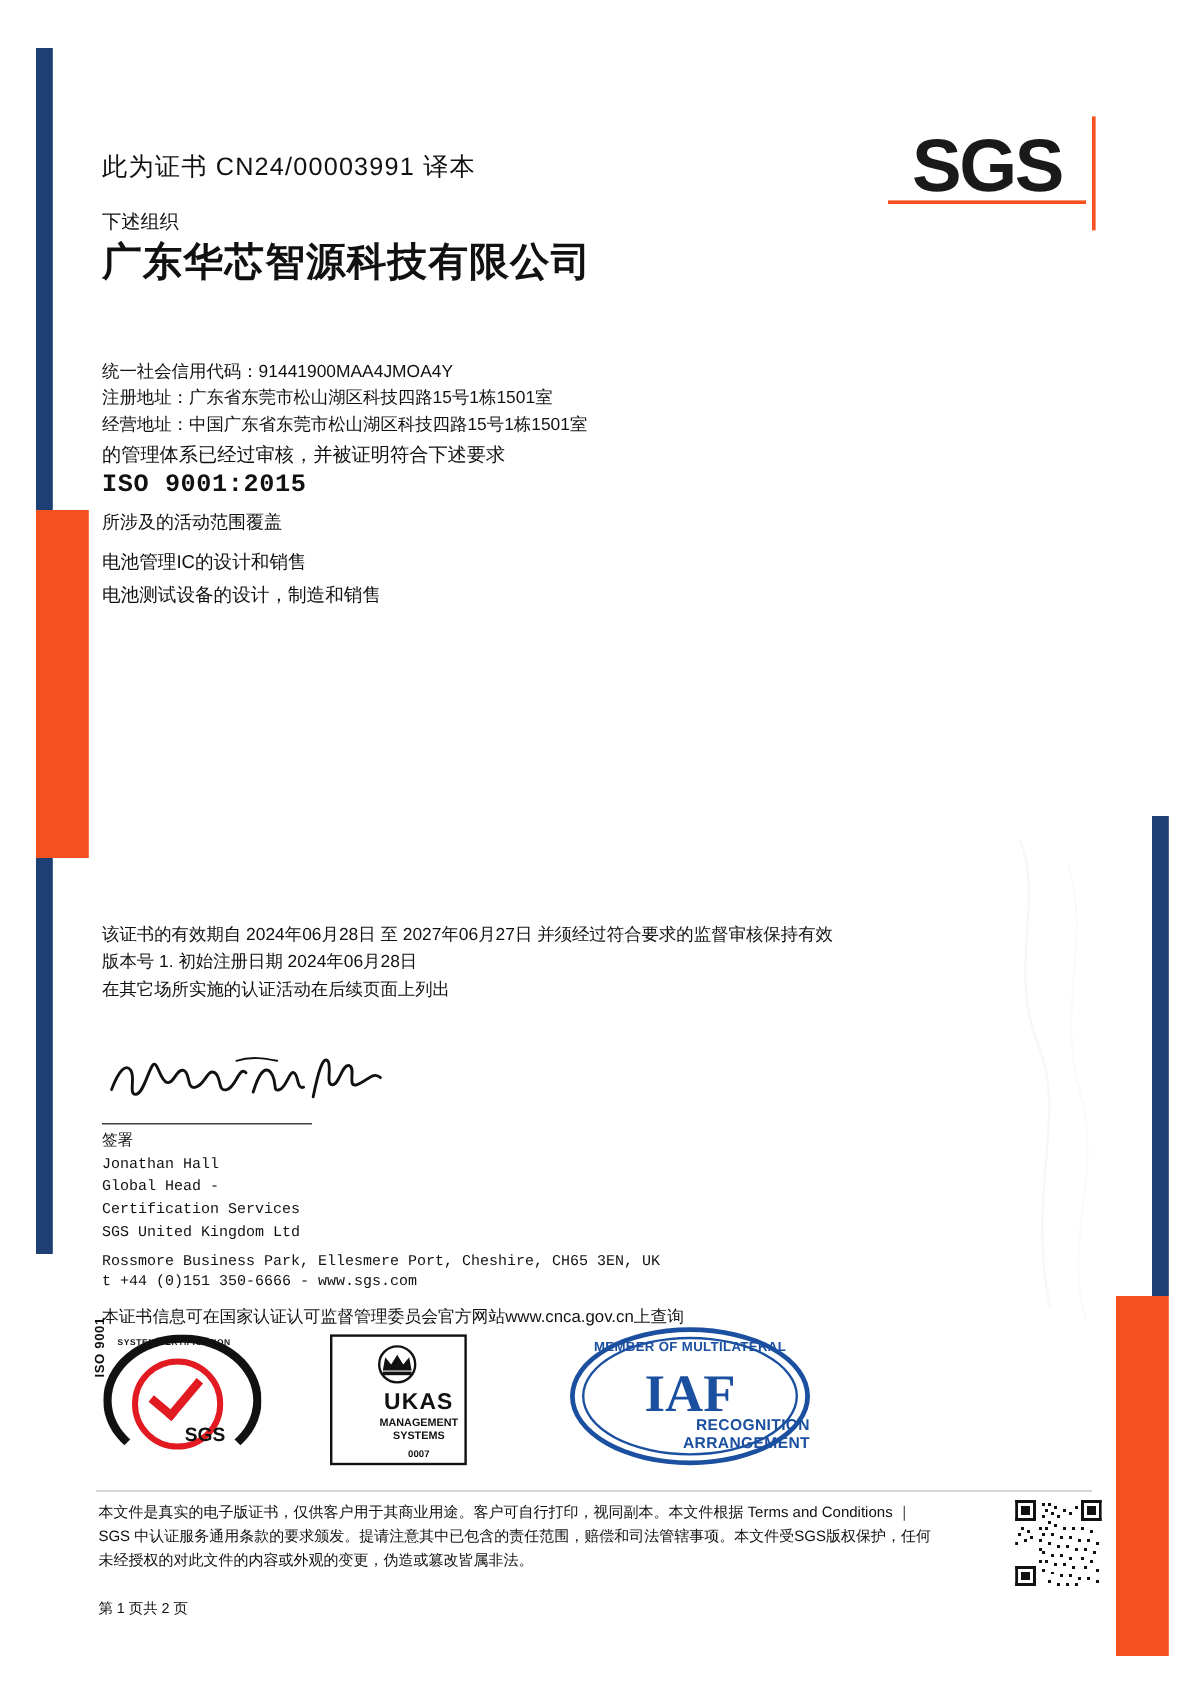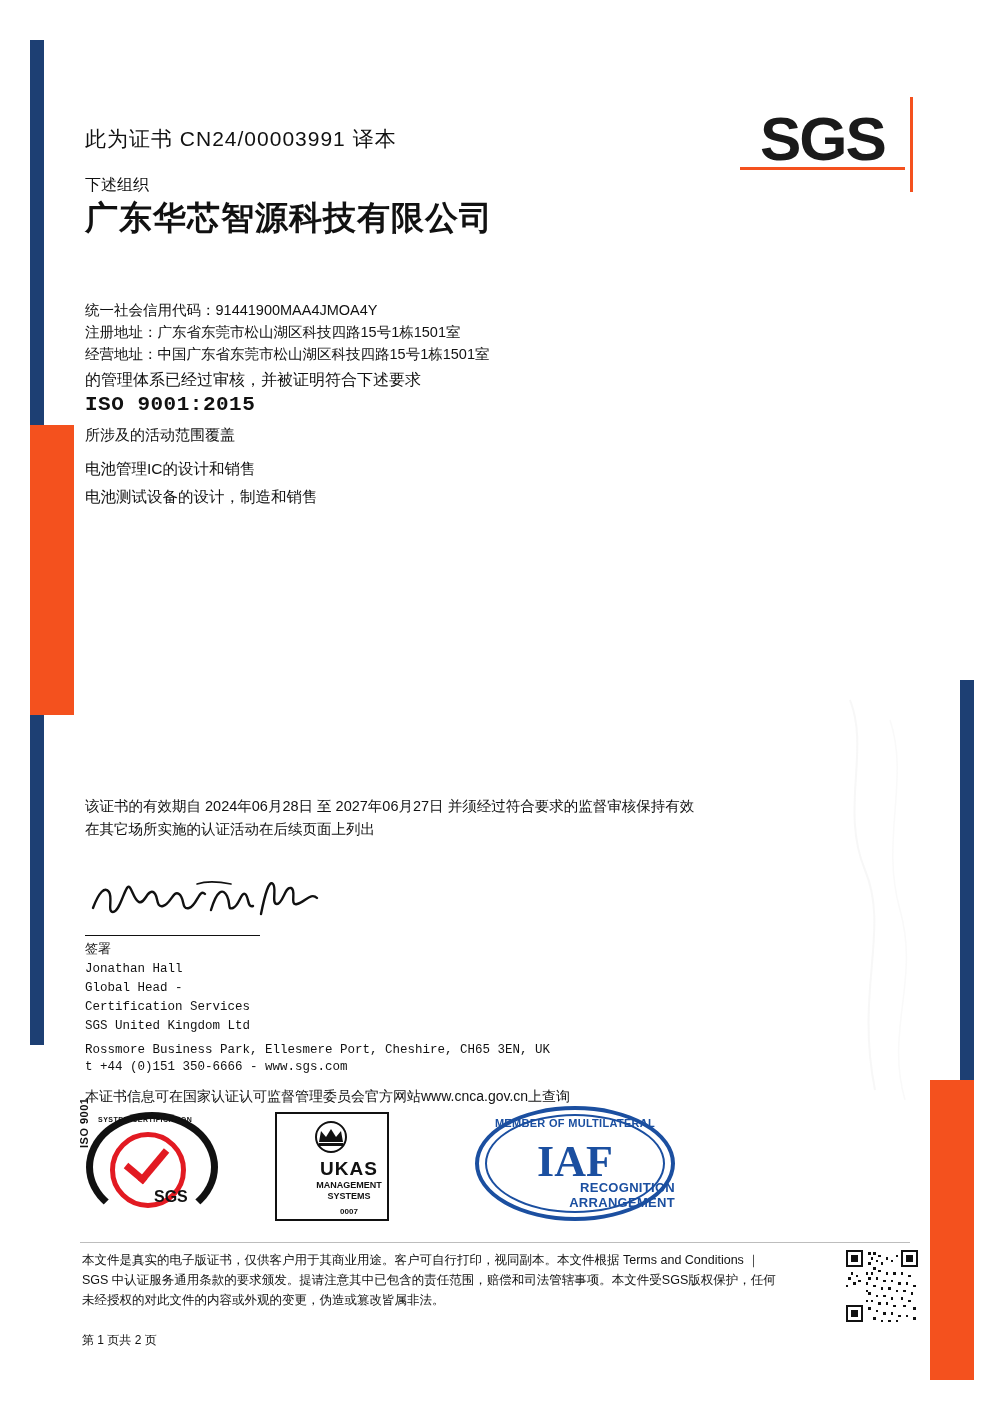--- a/index.html
+++ b/index.html
@@ -29,21 +29,21 @@
   .line-title{font-size:21px;color:#111;letter-spacing:1px;margin-top:125px;}
   .line-sub{font-size:16px;color:#111;margin-top:22px;}
   .org-name{font-size:33px;font-weight:bold;color:#111;letter-spacing:1px;}
   .meta{margin-top:58px;}
   .meta div{font-size:14.5px;color:#111;line-height:22px;}
   .cert-req{font-size:16px;color:#111;margin-top:4px;line-height:22px;}
   .standard{font-family:"Liberation Mono","DejaVu Sans Mono",monospace;font-size:21px;font-weight:bold;color:#111;margin-top:2px;letter-spacing:0.5px;}
   .scope-head{font-size:15px;color:#111;margin-top:10px;}
   .scope-line{font-size:15.5px;color:#111;margin-top:12px;line-height:24px;}
 
-  .validity{position:absolute;left:85px;top:795px;width:720px;}
+  .validity{position:absolute;left:85px;top:768px;width:720px;}
   .validity div{font-size:14.5px;color:#111;line-height:23px;}
 
   
   .sign-block{position:absolute;left:85px;top:870px;width:560px;}
   .sig-img{height:55px;width:240px;}
   .sig-rule{width:175px;height:1px;background:#111;margin-top:6px;}
   .sig-label{font-family:"Liberation Mono","DejaVu Sans Mono",monospace;font-size:13px;color:#111;margin-top:4px;}
   .sig-lines{font-family:"Liberation Mono","DejaVu Sans Mono",monospace;font-size:12.5px;color:#111;line-height:16px;margin-top:3px;}
   .addr{font-family:"Liberation Mono","DejaVu Sans Mono",monospace;font-size:12.5px;color:#111;line-height:17px;margin-top:8px;}
   .cnca{font-size:14px;color:#111;margin-top:12px;}
@@ -120,20 +120,21 @@
 
     <div class="cert-req">的管理体系已经过审核，并被证明符合下述要求</div>
     <div class="standard">ISO 9001:2015</div>
     <div class="scope-head">所涉及的活动范围覆盖</div>
     <div class="scope-line">电池管理IC的设计和销售</div>
     <div class="scope-line" style="margin-top:4px;">电池测试设备的设计，制造和销售</div>
   </div>
 
   <div class="validity">
     <div>该证书的有效期自  2024年06月28日  至  2027年06月27日  并须经过符合要求的监督审核保持有效</div>
+    <div>版本号 1. 初始注册日期 2024年06月28日</div>
     <div>在其它场所实施的认证活动在后续页面上列出</div>
   </div>
 
   <div class="sign-block">
     <svg class="sig-img" viewBox="0 0 240 55">
       <path d="M8 38 C14 22, 20 16, 24 22 C28 28, 22 42, 28 42 C34 42, 38 24, 42 18 C46 12, 48 30, 54 32 C60 34, 62 20, 68 22 C74 24, 70 38, 78 36 C86 34, 88 20, 94 24 C100 28, 96 40, 104 38 C112 36, 114 18, 120 24" stroke="#111" stroke-width="2.4" fill="none" stroke-linecap="round"></path>
       <path d="M126 40 C132 20, 138 18, 142 26 C146 34, 142 40, 148 38 C154 36, 156 22, 160 24 C164 26, 162 38, 168 36" stroke="#111" stroke-width="2.4" fill="none" stroke-linecap="round"></path>
       <path d="M176 44 C180 24, 184 10, 188 14 C192 18, 186 34, 192 34 C198 34, 200 16, 206 18 C212 20, 204 36, 212 34 C220 32, 226 22, 232 28" stroke="#111" stroke-width="2.4" fill="none" stroke-linecap="round"></path>
       <path d="M112 14 C124 10, 136 12, 146 14" stroke="#111" stroke-width="1.6" fill="none" stroke-linecap="round"></path>
     </svg>

